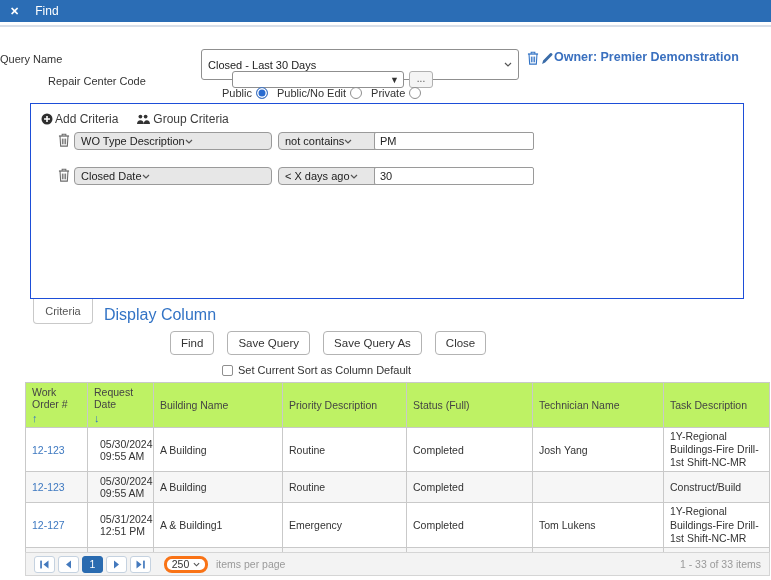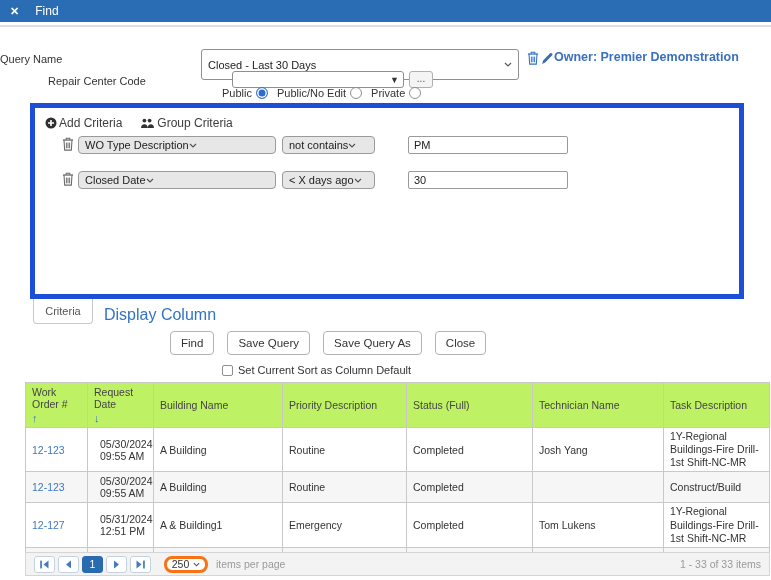--- a/index.html
+++ b/index.html
@@ -31,32 +31,32 @@
   .repair-combo input { flex:1; border:none; outline:none; font-size:11px; padding:0 4px; min-width:0; background:transparent; }
   .repair-combo .darr { font-size:9px; color:#333; padding-right:4px; }
   .browse-btn { position:absolute; left:409px; top:71px; width:24px; height:17px; border:1px solid #b0b0b0; border-radius:3px; background:#f4f4f4; font-size:10px; color:#555; text-align:center; line-height:14px; cursor:pointer; }
 
   .radio-row { position:absolute; left:222px; top:87px; display:flex; align-items:center; gap:9px; font-size:11px; color:#333; }
   .radio-opt { display:flex; align-items:center; gap:4px; cursor:pointer; }
   .radio { width:12px; height:12px; border-radius:50%; border:1px solid #8f8f8f; background:#fff; }
   .radio.sel { border:1px solid #4a79c0; background:#2a6cd0; box-shadow:inset 0 0 0 1.5px #fff; }
 
   
-  .panel { position:absolute; left:30px; top:103px; width:714px; height:196px; border:5px solid #1d4ed8; background:#fff; }
+  .panel { position:absolute; left:30px; top:103px; width:714px; height:196px; border:1px solid #1d4ed8; background:#fff; }
   .panel-tools { position:absolute; left:10px; top:8px; display:flex; align-items:center; gap:18px; }
   .tool-link { display:flex; align-items:center; gap:2px; font-size:12px; color:#3c3c3c; cursor:pointer; }
 
   .crit-row { position:absolute; height:18px; }
   .crit-row.r0 { top:28px; }
   .crit-row.r1 { top:63px; }
   .crit-trash { position:absolute; left:27px; top:1px; width:12px; height:14px; color:#6b6b6b; cursor:pointer; }
   .crit-select { border:1px solid #9a9a9a; border-radius:4px; background:#e7e7e7; height:18px; display:flex; align-items:center; font-size:11px; color:#222; padding:0 6px; position:absolute; cursor:pointer; }
   .crit-field { left:43px; width:198px; }
-  .crit-op { left:247px; width:93px; }
-  .crit-input { position:absolute; left:343px; width:160px; height:18px; border:1px solid #9a9a9a; border-radius:2px; font-size:11px; padding:0 5px; color:#222;margin-left:30px; }
+  .crit-op { left:247px; width:112px; }
+  .crit-input { position:absolute; left:343px; width:160px; height:18px; border:1px solid #9a9a9a; border-radius:2px; font-size:11px; padding:0 5px; color:#222; }
 
   
   .tab-active { position:absolute; left:33px; top:299px; width:60px; height:25px; background:#fff; border:1px solid #c9c9c9; border-top:none; border-radius:0 0 4px 4px; font-size:11px; color:#555; display:flex; align-items:center; justify-content:center; cursor:pointer; }
   .tab-link { position:absolute; left:104px; top:306px; font-size:16px; color:#3273c5; cursor:pointer; }
 
   
   .btn-row { position:absolute; left:170px; top:331px; display:flex; gap:13px; }
   .btn { height:24px; padding:0 10px; background:#fff; border:1px solid #b3b3b3; border-radius:4px; font-size:11.5px; color:#333; font-family:"Liberation Sans",sans-serif; cursor:pointer; }
 
   .chk-row { position:absolute; left:222px; top:364px; display:flex; align-items:center; gap:5px; font-size:11px; color:#333; }

